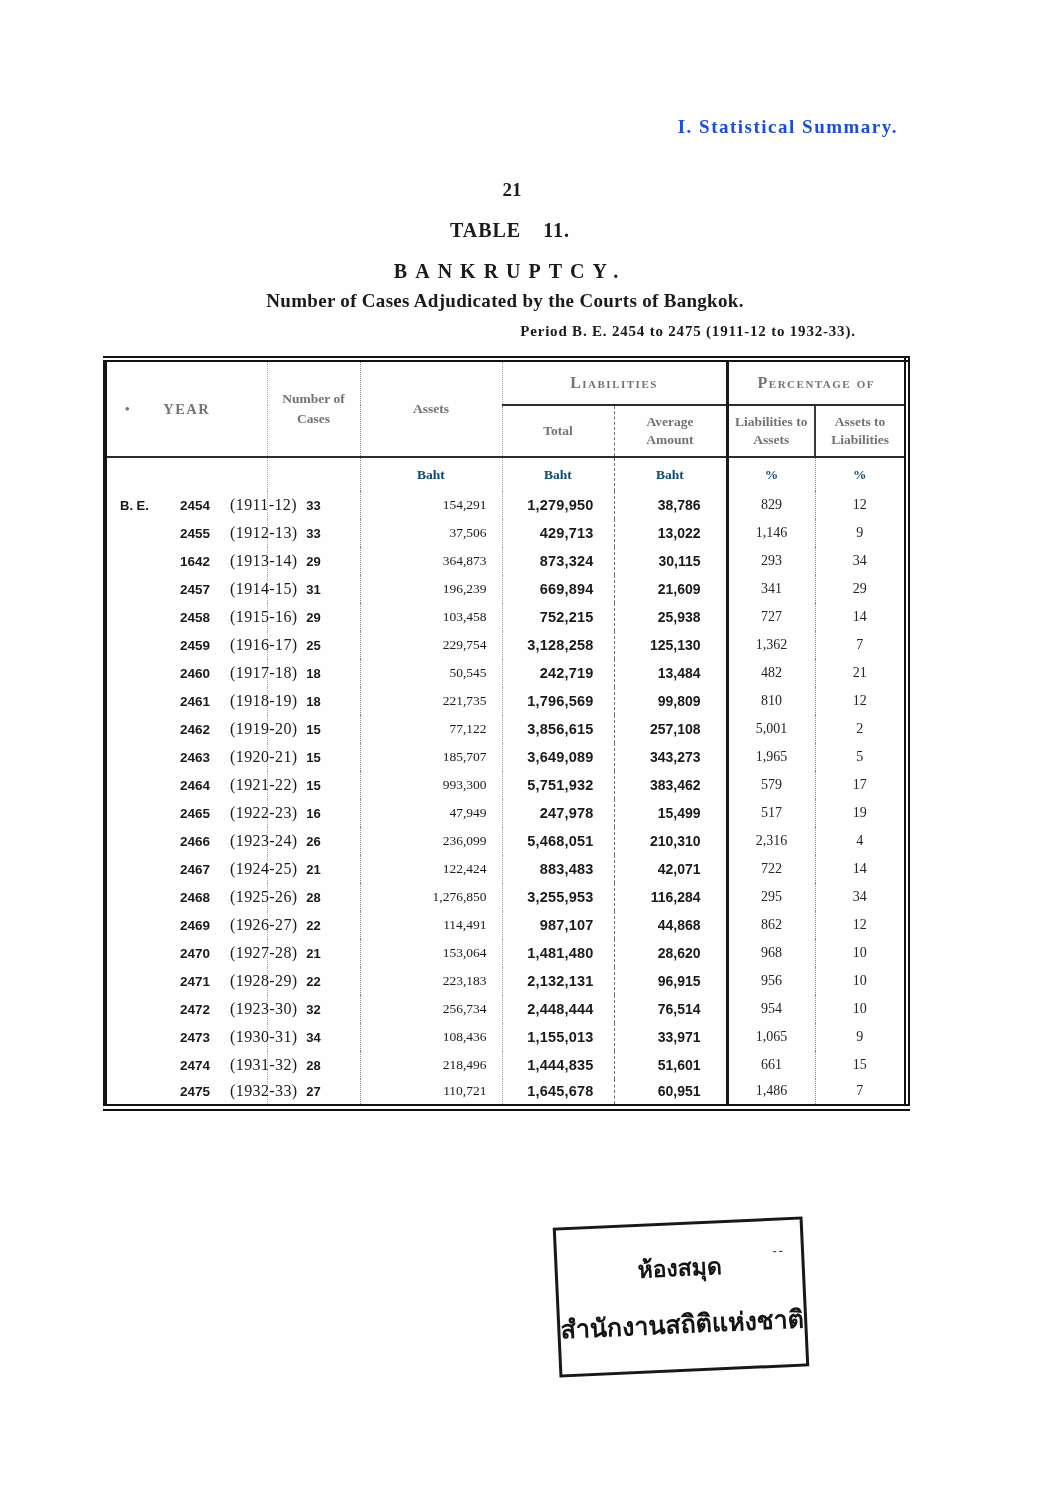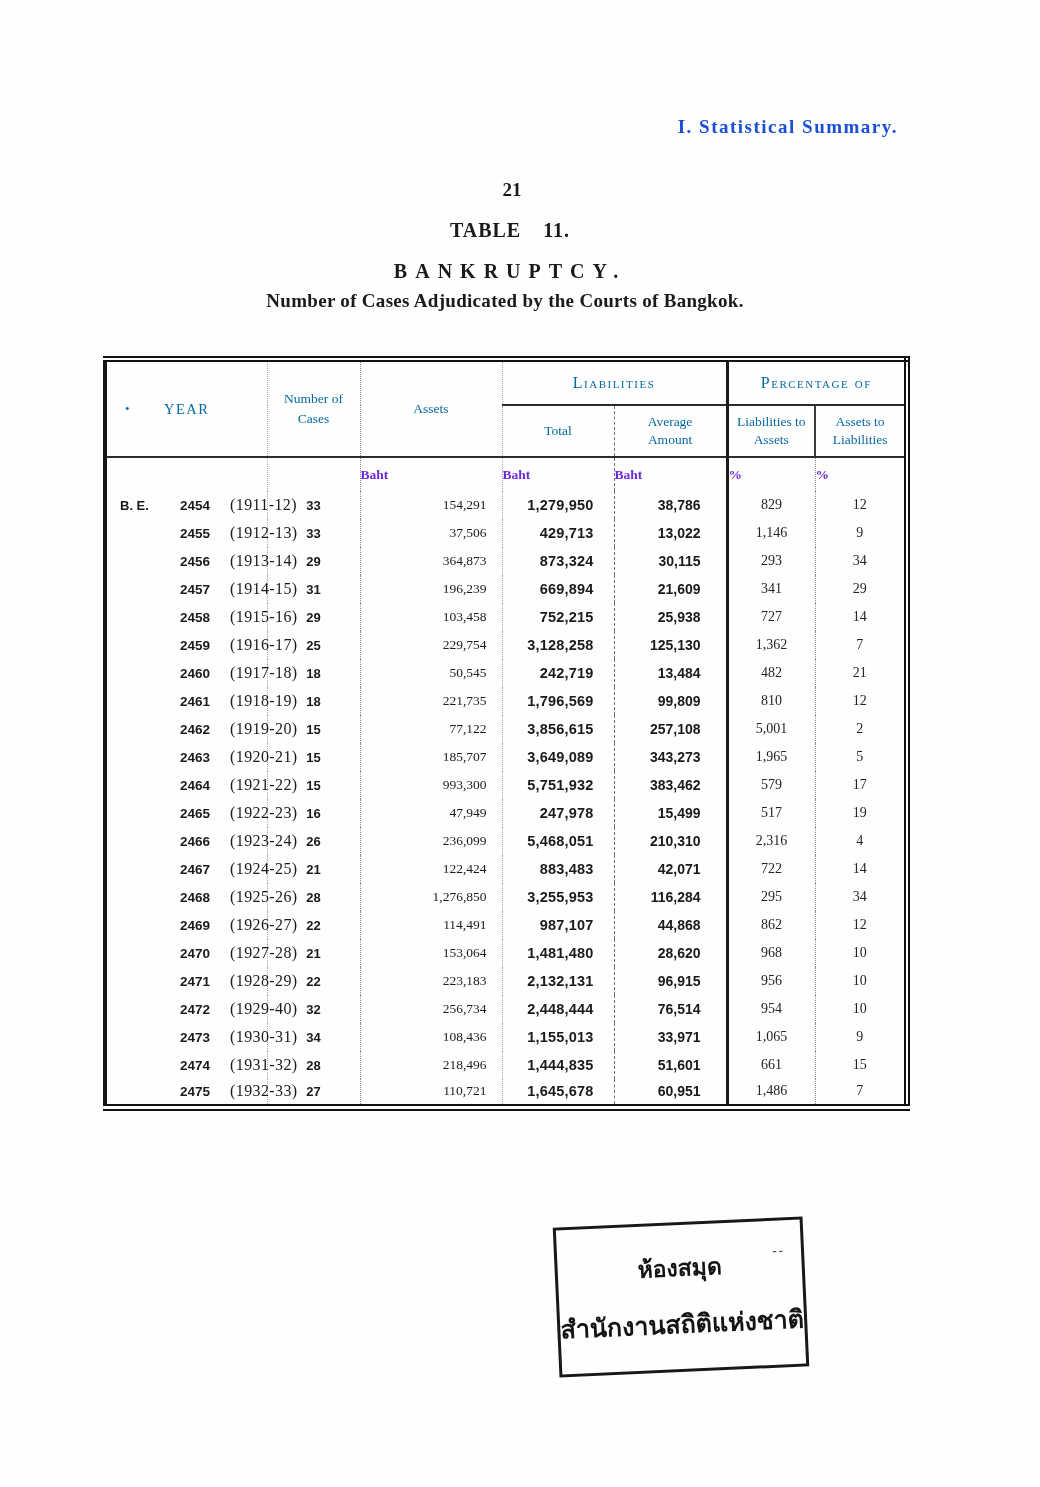--- a/index.html
+++ b/index.html
@@ -35,21 +35,21 @@
     font-size:15px; font-weight:bold; letter-spacing:0.8px;
   }
   
   table.stat {
     position:absolute; left:103px; top:356px; width:802px;
     border-collapse:collapse; table-layout:fixed;
     border-top:6px double #111; border-bottom:7px double #111;
     border-left:4px solid #151515; border-right:6px double #111;
   }
   th, td { font-weight:normal; vertical-align:middle; }
-  thead th { font-weight:normal; color:#0369a1;margin-top:32px; }
+  thead th { font-weight:bold; color:#737373;margin-top:32px; }
   .rowspan-head { border-bottom:2px solid #2b2b2b; }
   .group-head {
     font-variant:small-caps; font-size:16px; letter-spacing:1.5px;
     text-align:center; border-bottom:2px solid #2b2b2b; height:46px;
   }
   .sub-head {
     text-align:center; font-size:13.5px; line-height:1.3;
     border-bottom:2px solid #2b2b2b; height:52px;
   }
   .th-year { text-align:center; font-size:14.5px; letter-spacing:1.5px; position:relative; }
@@ -58,21 +58,21 @@
   .bullet { position:absolute; left:18px; top:50%; transform:translateY(-50%); font-size:13px; }
   
   .v-faint  { border-right:1px dotted #a9a9a9; }
   .v-dot    { border-right:1px dotted #8d8d8d; }
   .v-dash   { border-right:1px dashed #6f6f6f; }
   .v-strong { border-right:3px solid #1a1a1a; }
   .v-mid    { border-right:2px solid #3a3a3a; }
   .v-dotted-body { border-right:1px dotted #8d8d8d; }
   
   tr.units { height:34px; }
-  tr.units td { text-align:left; font-size:13.5px; font-weight:bold; color:#6d28d9; }
+  tr.units td { text-align:center; font-size:13.5px; font-weight:bold; color:#0c4a6e; }
   
   tbody tr.data-row { height:28px; }
   td.c-year { font-size:13.5px; padding-left:13px; white-space:nowrap; }
   .f-prefix { display:inline-block; width:46px; font-weight:bold;
               font-family:"Liberation Sans", sans-serif; font-size:13px; }
   .f-year   { display:inline-block; width:44px; text-align:right; font-weight:bold;
               font-family:"Liberation Sans", sans-serif; font-size:13.5px; }
   .f-period { display:inline-block; margin-left:20px; font-size:16px; letter-spacing:0.4px; }
   td.c-cases   { text-align:center; font-weight:bold; font-size:13px;
                  font-family:"Liberation Sans", sans-serif; }
@@ -99,20 +99,21 @@
 </head>
 <body>
 
 <div class="page">
 
   <div class="running-head">I. Statistical Summary.</div>
   <div class="page-number">21</div>
   <div class="table-label">TABLE 11.</div>
   <div class="main-title">BANKRUPTCY.</div>
   <div class="subtitle">Number of Cases Adjudicated by the Courts of Bangkok.</div>
+  <div class="period-line">Period B. E. 2454 to 2475 (1911-12 to 1932-33).</div>
 
   <table class="stat">
     <colgroup>
       <col style="width:162px">
         <col style="width:93px">
         <col style="width:142px">
       <col style="width:112px">
         <col style="width:113px">
         <col style="width:88px">
         <col style="width:92px">
@@ -164,21 +165,21 @@
       <td class="c-cases v-dot">33</td>
       <td class="c-assets v-faint">37,506</td>
       <td class="c-total v-dash">429,713</td>
       <td class="c-average v-strong">13,022</td>
       <td class="c-lta v-dotted-body">1,146</td>
       <td class="c-atl">9</td>
     </tr>
 
     <tr class="data-row">
       <td class="c-year v-faint">
-        <span class="f-prefix"></span><span class="f-year">2456</span><span class="f-period">(1913-14)</span>
+        <span class="f-prefix"></span><span class="f-year">1642</span><span class="f-period">(1913-14)</span>
       </td>
       <td class="c-cases v-dot">29</td>
       <td class="c-assets v-faint">364,873</td>
       <td class="c-total v-dash">873,324</td>
       <td class="c-average v-strong">30,115</td>
       <td class="c-lta v-dotted-body">293</td>
       <td class="c-atl">34</td>
     </tr>
 
     <tr class="data-row">
@@ -356,21 +357,21 @@
       <td class="c-cases v-dot">22</td>
       <td class="c-assets v-faint">223,183</td>
       <td class="c-total v-dash">2,132,131</td>
       <td class="c-average v-strong">96,915</td>
       <td class="c-lta v-dotted-body">956</td>
       <td class="c-atl">10</td>
     </tr>
 
     <tr class="data-row">
       <td class="c-year v-faint">
-        <span class="f-prefix"></span><span class="f-year">2472</span><span class="f-period">(1929-40)</span>
+        <span class="f-prefix"></span><span class="f-year">2472</span><span class="f-period">(1923-30)</span>
       </td>
       <td class="c-cases v-dot">32</td>
       <td class="c-assets v-faint">256,734</td>
       <td class="c-total v-dash">2,448,444</td>
       <td class="c-average v-strong">76,514</td>
       <td class="c-lta v-dotted-body">954</td>
       <td class="c-atl">10</td>
     </tr>
 
     <tr class="data-row">

